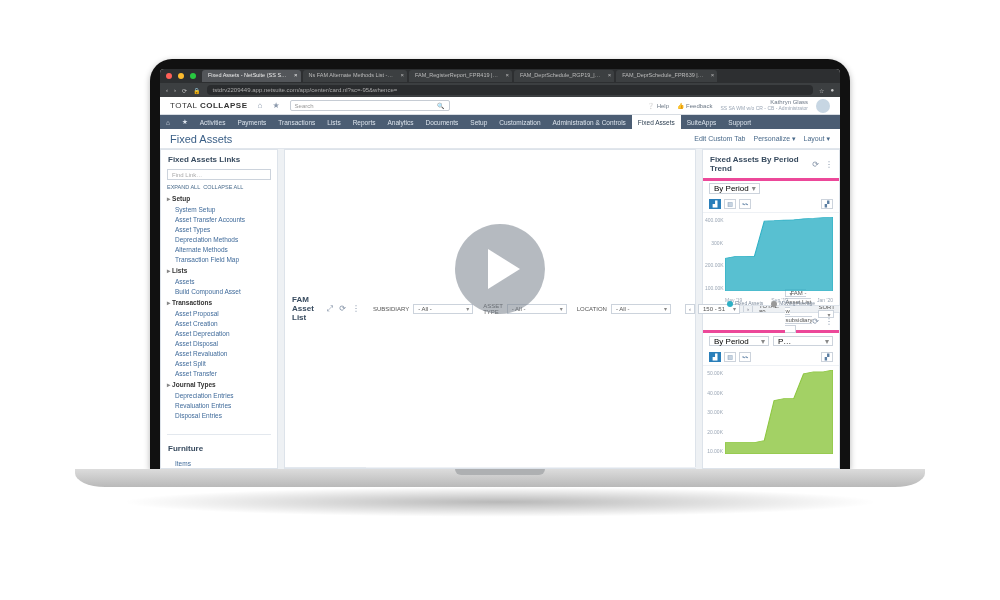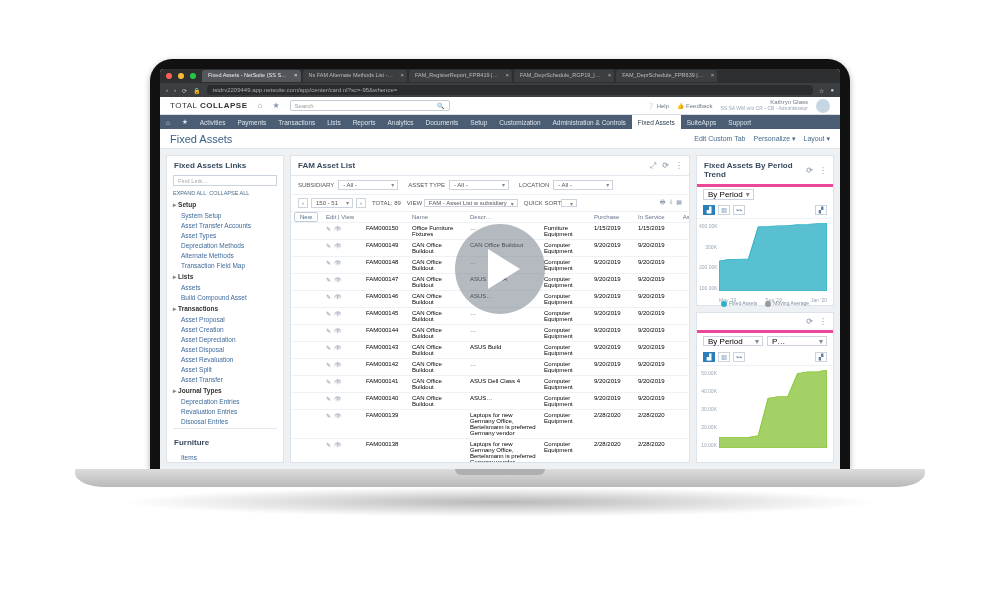--- a/index.html
+++ b/index.html
@@ -30,33 +30,33 @@
   .brand-right{margin-left:auto;display:flex;align-items:center;gap:8px;color:#6c7886;font-size:6px}
   .avatar{width:14px;height:14px;border-radius:50%;background:#c7d6e3}
   .user{line-height:1.1;text-align:right}
   .nav { height:14px; background:#4b5d73; display:flex; align-items:stretch; color:#dbe3ec; font-size:6.5px;}
   .nav span{padding:0 6px;display:flex;align-items:center;white-space:nowrap}
   .nav span.active{background:#fff;color:#2c3e50}
   .ptitle { height:20px; display:flex; align-items:center; padding:0 10px; color:#3a5f87; font-size:11px; border-bottom:1px solid #e1e6ec;}
   .ptitle .ract{margin-left:auto;display:flex;gap:8px;font-size:7px;color:#4a6a8a}
   .ract span{cursor:pointer}
 
-  .body{display:flex;height:320px;background:#eef1f4;gap:6px;padding:6px}
+  .body{display:flex;height:320px;background:#eef1f4;gap:6px;}
   .panel{background:#fff;border:1px solid #dde3ea}
   .side{flex:0 0 118px;display:flex;flex-direction:column}
   .side h3,.center h3,.rcol h3{font-size:8px;color:#384b5f;padding:5px 7px;font-weight:700}
   .find{margin:0 6px 4px;height:11px;border:1px solid #ccd3dc;font-size:6px;color:#aaa;padding:0 4px;line-height:10px}
   .xc{padding:0 6px 2px;font-size:5.5px;color:#4b6c8c}
   .xc span{cursor:pointer}
   .grp{font-size:6.5px;color:#333;padding:3px 6px 1px;font-weight:700}
   .grp::before{content:"▸ ";color:#888}
   .lnk{font-size:6.5px;color:#3f6a9a;padding:1.5px 6px 1.5px 14px;cursor:pointer;white-space:nowrap;overflow:hidden;text-overflow:ellipsis}
   .side .sep{height:1px;background:#e3e8ee;margin:4px 6px}
 
-  .center{flex:1;min-width:0;display:flex;flex-direction:column}
+  .center{flex:1;min-width:0;display:flex;flex-direction:row}
   .center .phead{display:flex;align-items:center;border-bottom:1px solid #e3e8ee}
   .phead .pact{margin-left:auto;padding:4px 6px;display:flex;gap:6px;color:#7a8aa0;font-size:8px}
   .filters{display:flex;gap:10px;padding:4px 7px;font-size:6px;color:#555;border-bottom:1px solid #eef1f5}
   .filters label{display:flex;align-items:center;gap:4px}
   .sel{border:1px solid #ccd3dc;height:10px;line-height:9px;padding:0 10px 0 4px;min-width:60px;position:relative;background:#fff}
   .sel::after{content:"▾";position:absolute;right:3px;top:0;color:#888}
   .tools{display:flex;align-items:center;gap:6px;padding:3px 7px;font-size:6px;color:#555;border-bottom:1px solid #eef1f5}
   .tools .pg{display:flex;align-items:center;gap:3px}
   .tools .pg .btn{border:1px solid #ccd3dc;width:10px;height:10px;text-align:center;line-height:9px;color:#667}
   table{border-collapse:collapse;width:100%;table-layout:fixed}

